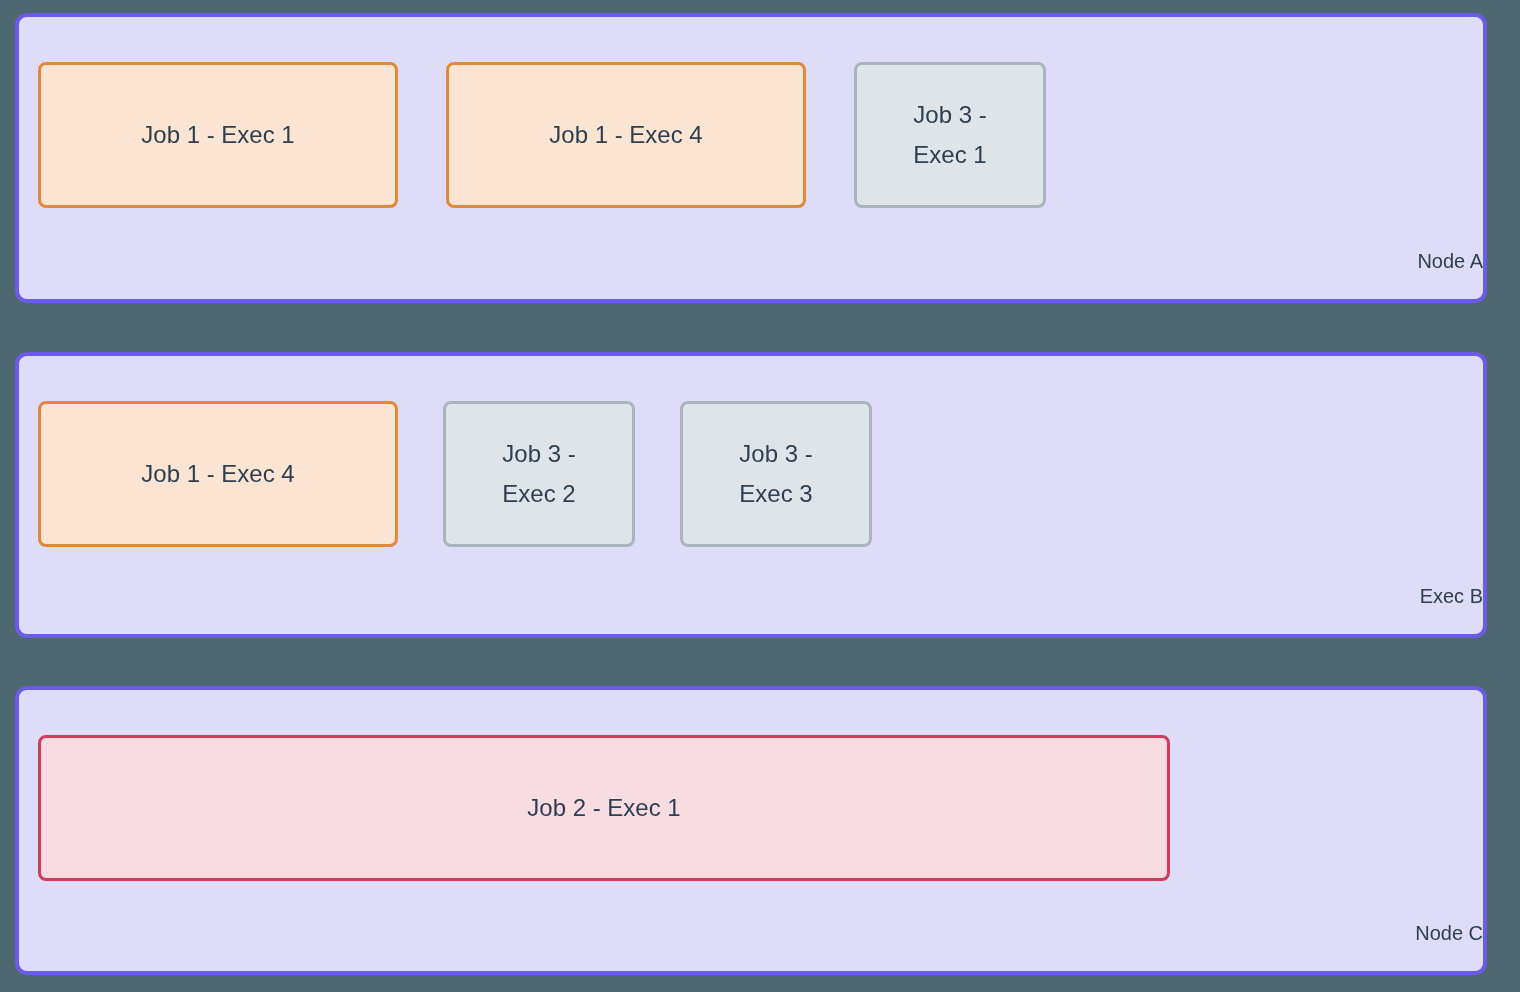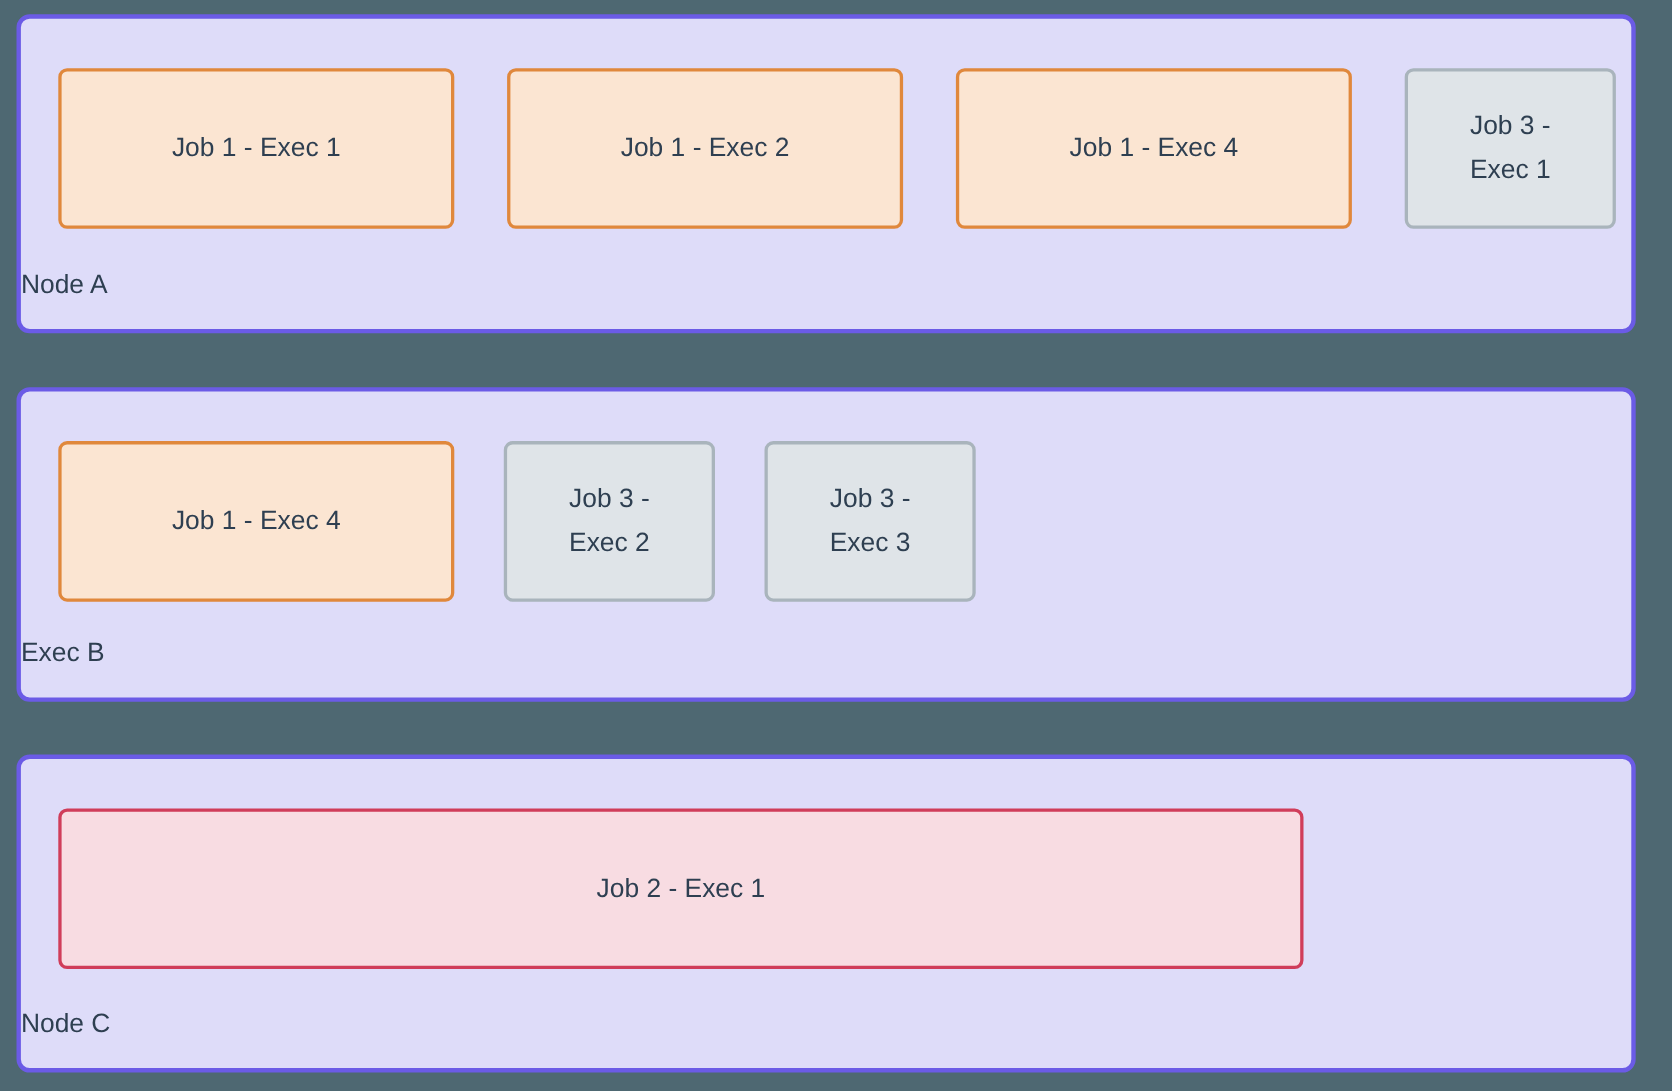--- a/index.html
+++ b/index.html
@@ -15,36 +15,36 @@
     width: 1520px; height: 992px;
     padding: 13px 15px 15px 15px;
   }
 
   .flow-node {
     position: relative;
     width: 1472px;
     background: var(--node-fill, #dedcf9);
     border: 4px solid var(--node-border, #6b5be6);
     border-radius: 12px;
-    padding: 45px 0 0 34px;
+    padding: 45px 0 0 19px;
     display: flex;
     flex-direction: row;
     align-items: flex-start;
     gap: 48px;
   }
   .flow-node.node-a { height: 290px; }
   .flow-node.node-b { height: 286px; margin-top: 49px; gap: 45px; }
   .flow-node.node-c { height: 289px; margin-top: 48px; }
 
   .node-label {
     position: absolute;
     left: 0; right: 0;
     bottom: 26px;
-    text-align: left;
-    font-size: 24px;
+    text-align: right;
+    font-size: 20px;
     color: var(--text, #2e3f51);
   }
 
   .exec {
     height: 146px;
     border-radius: 8px;
     border: 3px solid;
     display: flex;
     align-items: center;
     justify-content: center;
@@ -62,21 +62,20 @@
   .exec.job1 { background: var(--job1-fill, #fbe5d2); border-color: var(--job1-border, #e0883c); }
   .exec.job2 { background: var(--job2-fill, #f8dce2); border-color: var(--job2-border, #d03d5a); }
   .exec.job3 { background: var(--job3-fill, #dfe4e8); border-color: var(--job3-border, #a9b4bc); }
 </style>
 </head>
 <body>
 
 <div class="canvas" id="canvas">
     <div class="flow-node node-a">
       <div class="exec job1 size-md">Job 1 - Exec 1</div>
-      <div class="exec job1 size-md">Job 1 - Exec 2</div>
       <div class="exec job1 size-md">Job 1 - Exec 4</div>
       <div class="exec job3 size-sm">Job  3 -
 Exec 1</div>
       <div class="node-label">Node A</div>
     </div>
     <div class="flow-node node-b">
       <div class="exec job1 size-md">Job 1 - Exec 4</div>
       <div class="exec job3 size-sm">Job 3 -
 Exec 2</div>
       <div class="exec job3 size-sm">Job  3 -

